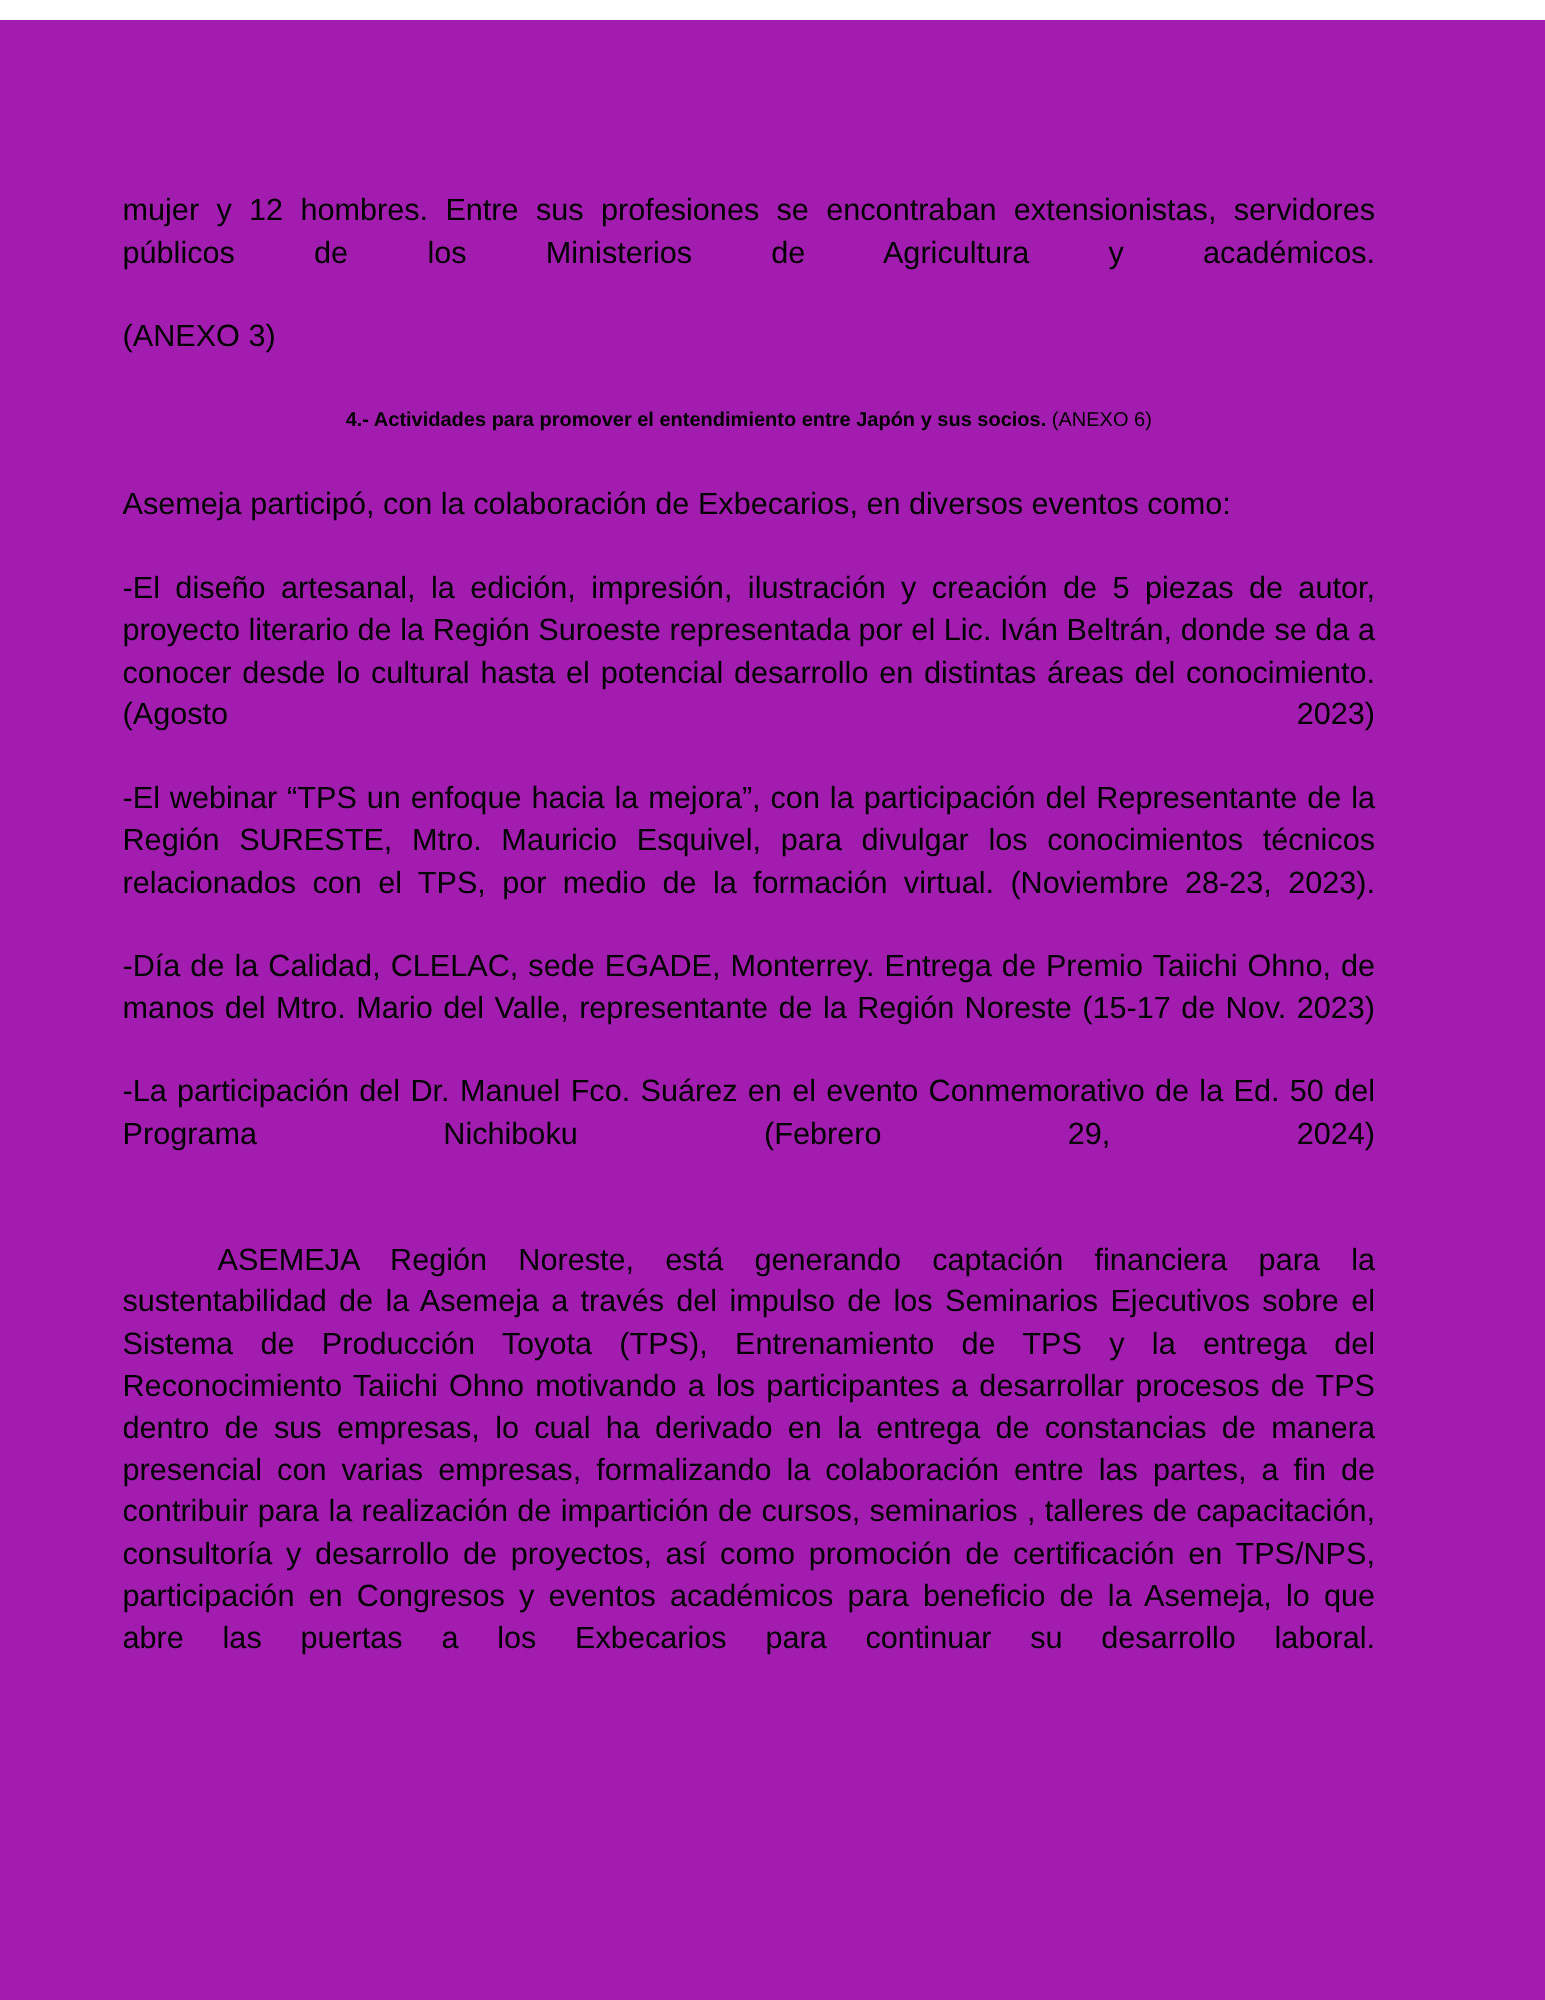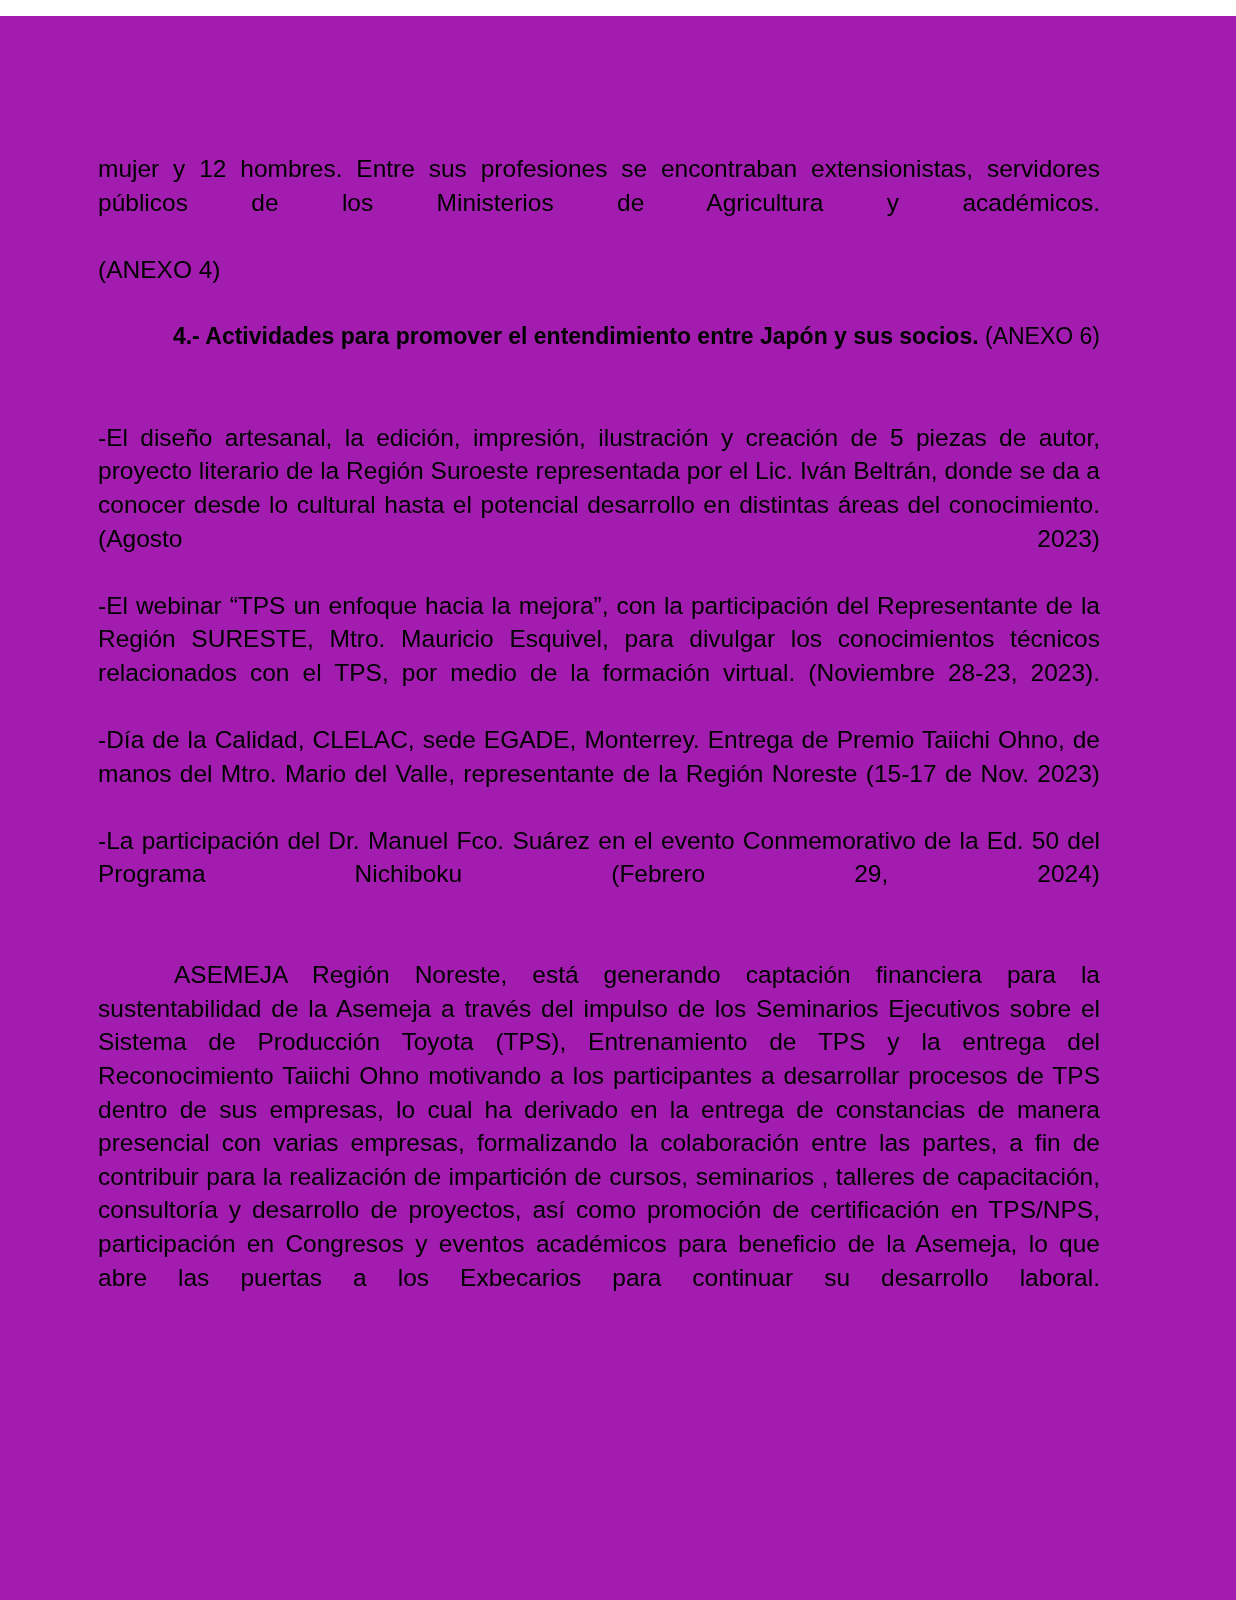--- a/index.html
+++ b/index.html
@@ -44,48 +44,49 @@
   }
   .para.nojust {
     text-align: left;
   }
   .para.nojust::after { content: none; display: none; }
 
   .spacer-sm { height: 33.6px; }
 
   .heading {
     margin: 0;
-    font-size: 23px;
+    font-size: 16px;
     line-height: 33.6px;
-    text-align: right;
+    text-align: center;
     font-weight: 400;
   }
   .heading b {
     font-weight: 700;
   }
   .indent-first {
     text-indent: 76px;
   }
 </style>
 </head>
 <body>
 
 <div class="page">
   <div class="content">
 
     <p class="para">mujer y 12 hombres. Entre sus profesiones se encontraban extensionistas, servidores públicos de los Ministerios de Agricultura y académicos.</p>
 
-    <p class="para nojust">(ANEXO 4)</p>
+    <p class="para nojust">(ANEXO 3)</p>
 
     <div class="spacer-sm"></div>
 
     <p class="heading"><b>4.- Actividades para promover el entendimiento entre Japón y sus socios.</b> <span>(ANEXO 6)</span></p>
 
     <div class="spacer-sm"></div>
 
+    <p class="para nojust"> Asemeja participó, con la colaboración de Exbecarios, en diversos eventos como:</p>
 
     <div class="spacer-sm"></div>
 
     <p class="para">-El diseño artesanal, la edición, impresión, ilustración y creación de 5 piezas de autor, proyecto literario de la Región Suroeste representada por el Lic. Iván Beltrán, donde se da a conocer desde lo cultural hasta el potencial desarrollo en distintas áreas del conocimiento. (Agosto 2023)</p>
     <p class="para">-El webinar “TPS un enfoque hacia la mejora”, con la participación del Representante de la Región SURESTE, Mtro. Mauricio Esquivel, para divulgar los conocimientos técnicos relacionados con el TPS, por medio de la formación virtual. (Noviembre 28-23, 2023).</p>
     <p class="para">-Día de la Calidad, CLELAC, sede EGADE, Monterrey. Entrega de Premio Taiichi Ohno, de manos del Mtro. Mario del Valle, representante de la Región Noreste (15-17 de Nov. 2023)</p>
     <p class="para">-La participación del Dr. Manuel Fco. Suárez en el evento Conmemorativo de la Ed. 50 del Programa Nichiboku (Febrero 29, 2024)</p>
 
     <div class="spacer-sm"></div>
 

